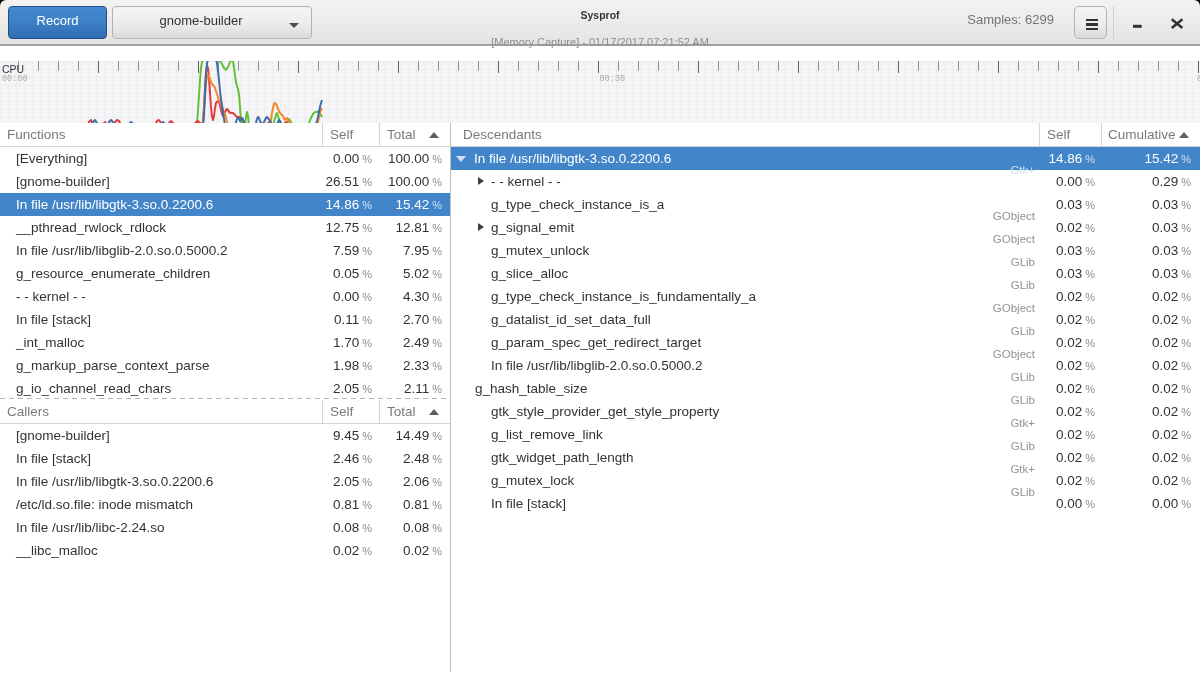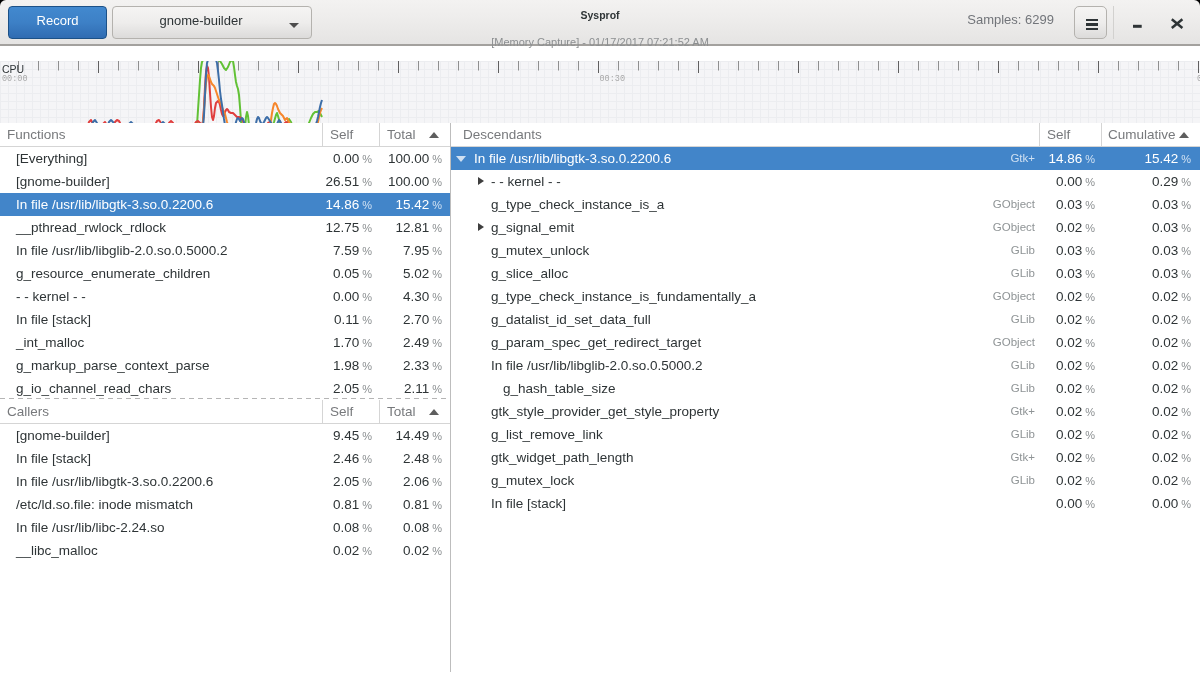--- a/index.html
+++ b/index.html
@@ -53,21 +53,21 @@
   border-left:5.5px solid transparent; border-right:5.5px solid transparent;
   border-bottom:6px solid #5e5e5e; top:9px; }
 
 .row { position:relative; height:23px; line-height:23px; font-size:13.5px; color:#2e3436;
   white-space:nowrap; }
 .row.sel { background:#4285c9; color:#fff; }
 .cell { position:absolute; top:0; height:23px; }
 .num { text-align:right; }
 .p { font-size:11px; color:#8b8f91; margin-left:3px; }
 .sel .p { color:#cfe0f2; }
-.tag { position:absolute; top:0; height:34px; font-size:11.5px; color:#8f9496; text-align:right; }
+.tag { position:absolute; top:12px; height:34px; font-size:11.5px; color:#8f9496; text-align:right; }
 .sel .tag { color:#cfe0f2; }
 .exp { position:absolute; top:7px; width:0; height:0; }
 .exp.closed { border-top:4.5px solid transparent; border-bottom:4.5px solid transparent;
   border-left:6px solid #3e3e3e; }
 .exp.open { border-left:5.5px solid transparent; border-right:5.5px solid transparent;
   border-top:6px solid #cfe0f2; top:9px; }
 .dashline { position:relative; height:1px; margin-top:-2px; margin-bottom:1px;
   background:repeating-linear-gradient(90deg,#b5b5b5 0 5px,transparent 5px 9px); }
 
 
@@ -368,21 +368,21 @@
             <div class="cell num rself">0.02<span class="p">%</span></div>
             <div class="cell num rcum">0.02<span class="p">%</span></div>
           </div>
           <div class="row">
             <div class="cell" style="left:40px">In file /usr/lib/libglib-2.0.so.0.5000.2</div>
             <div class="tag" style="right:165px">GLib</div>
             <div class="cell num rself">0.02<span class="p">%</span></div>
             <div class="cell num rcum">0.02<span class="p">%</span></div>
           </div>
           <div class="row">
-            <div class="cell" style="left:52px">g_hash_table_size</div>
+            <div class="cell" style="left:24px">g_hash_table_size</div>
             <div class="tag" style="right:165px">GLib</div>
             <div class="cell num rself">0.02<span class="p">%</span></div>
             <div class="cell num rcum">0.02<span class="p">%</span></div>
           </div>
           <div class="row">
             <div class="cell" style="left:40px">gtk_style_provider_get_style_property</div>
             <div class="tag" style="right:165px">Gtk+</div>
             <div class="cell num rself">0.02<span class="p">%</span></div>
             <div class="cell num rcum">0.02<span class="p">%</span></div>
           </div>

